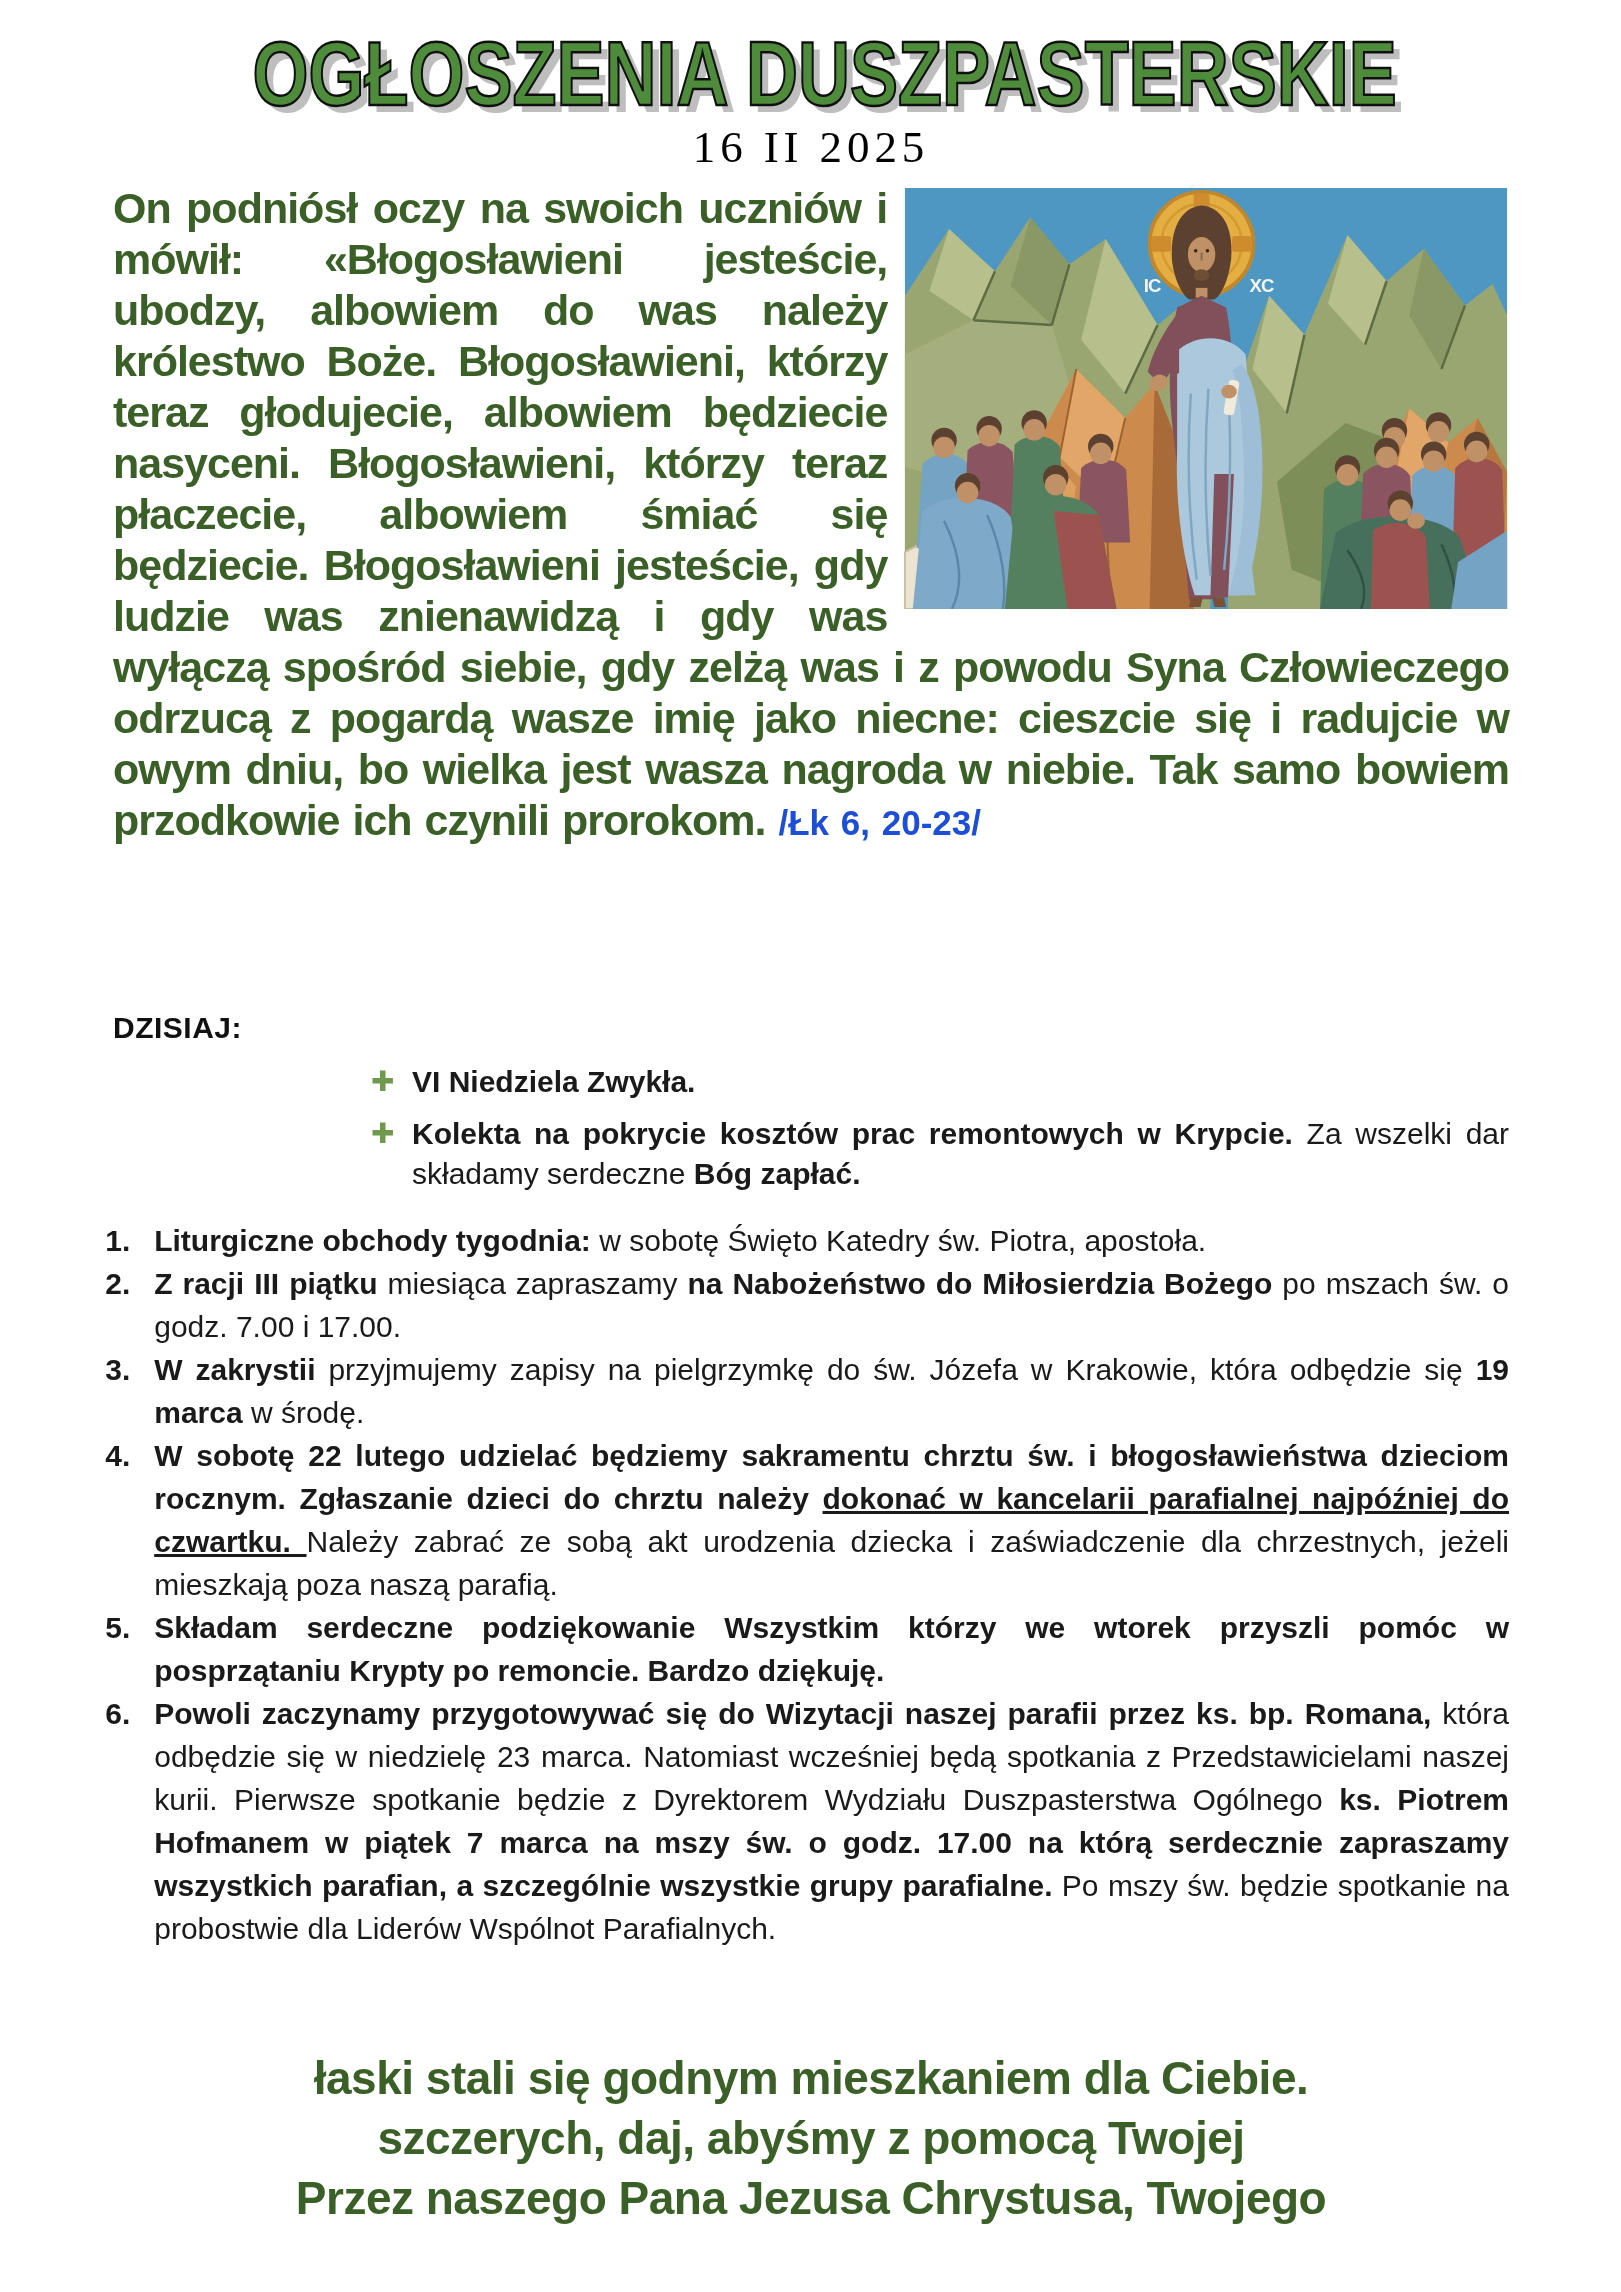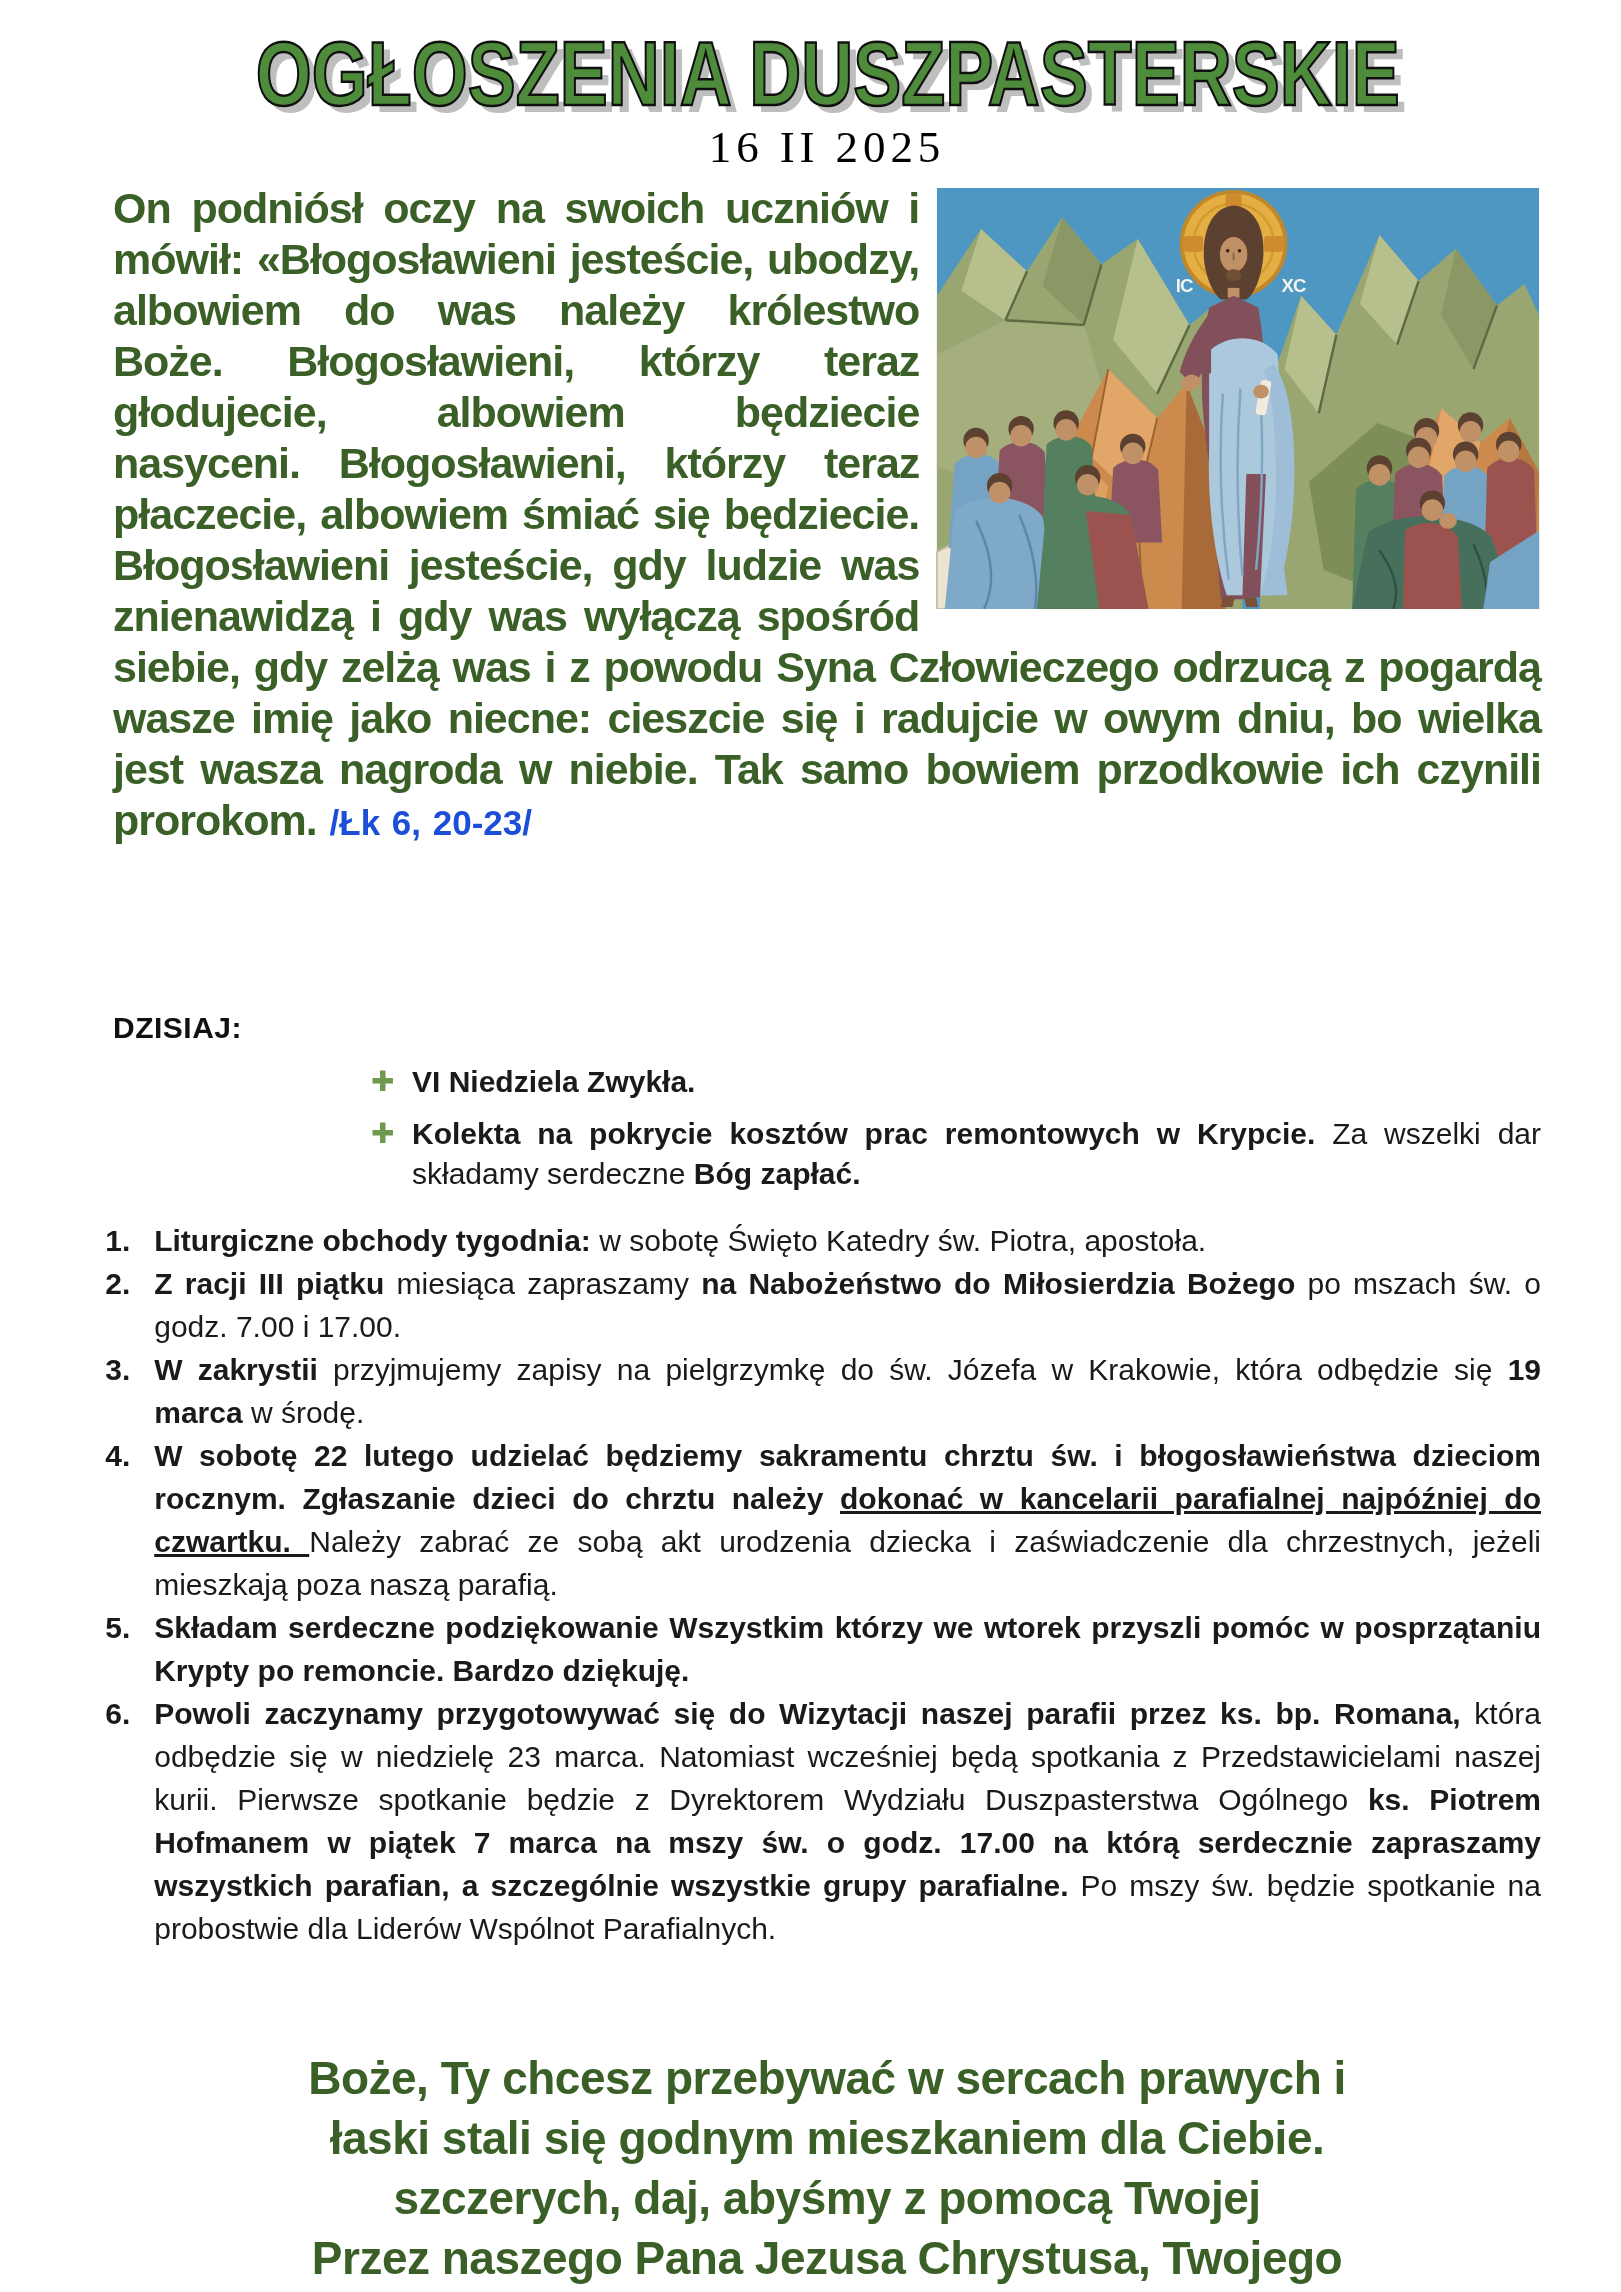--- a/index.html
+++ b/index.html
@@ -1,19 +1,19 @@
 <!DOCTYPE html>
 <html><head>
 <meta charset="utf-8">
 <style>
   html,body { margin:0; padding:0; background:#ffffff; }
   .page {
     position:relative; width:1621px; height:2293px; overflow:hidden;
     background:#ffffff; font-family:"Liberation Sans", sans-serif; color:#1a1a1a;
-    box-sizing:border-box; padding:0 80px 0 113px;
+    box-sizing:border-box; padding:0 112px 0 113px;
   }
   
   .hdr { text-align:center; padding-top:29px; }
   .title {
     margin:0; font-size:90px; font-weight:700; line-height:1.02;
     color:#4E8C3C; white-space:nowrap;
     -webkit-text-stroke:2.5px #101010;
     text-shadow:8.8px 6.9px 0 #BEBEBE;
     transform:scaleX(0.80); transform-origin:50% 50%;
   }
@@ -210,20 +210,19 @@
       <span class="num">5.</span>
       <div class="body"><span class="run-b">Składam serdeczne podziękowanie Wszystkim którzy we wtorek przyszli pomóc w posprzątaniu Krypty po remoncie. Bardzo dziękuję.</span></div>
     </li>
     <li>
       <span class="num">6.</span>
       <div class="body"><span class="run-b">Powoli zaczynamy przygotowywać się do Wizytacji naszej parafii przez ks. bp. Romana,</span><span class="run-r"> która odbędzie się w niedzielę 23 marca. Natomiast wcześniej będą spotkania z Przedstawicielami naszej kurii. Pierwsze spotkanie będzie z Dyrektorem Wydziału Duszpasterstwa Ogólnego </span><span class="run-b">ks. Piotrem Hofmanem w piątek 7 marca na mszy św. o godz. 17.00 na którą serdecznie zapraszamy wszystkich parafian, a szczególnie wszystkie grupy parafialne.</span><span class="run-r"> Po mszy św. będzie spotkanie na probostwie dla Liderów Wspólnot Parafialnych.</span></div>
     </li>
   </ol>
 
   <div class="prayer">
-    <div>Boże, Ty chcesz przebywać w sercach prawych i</div>
     <div>łaski stali się godnym mieszkaniem dla Ciebie.</div>
     <div>szczerych, daj, abyśmy z pomocą Twojej</div>
     <div>Przez naszego Pana Jezusa Chrystusa, Twojego</div>
   </div>
 
 </div>
 
 
 </body></html>

